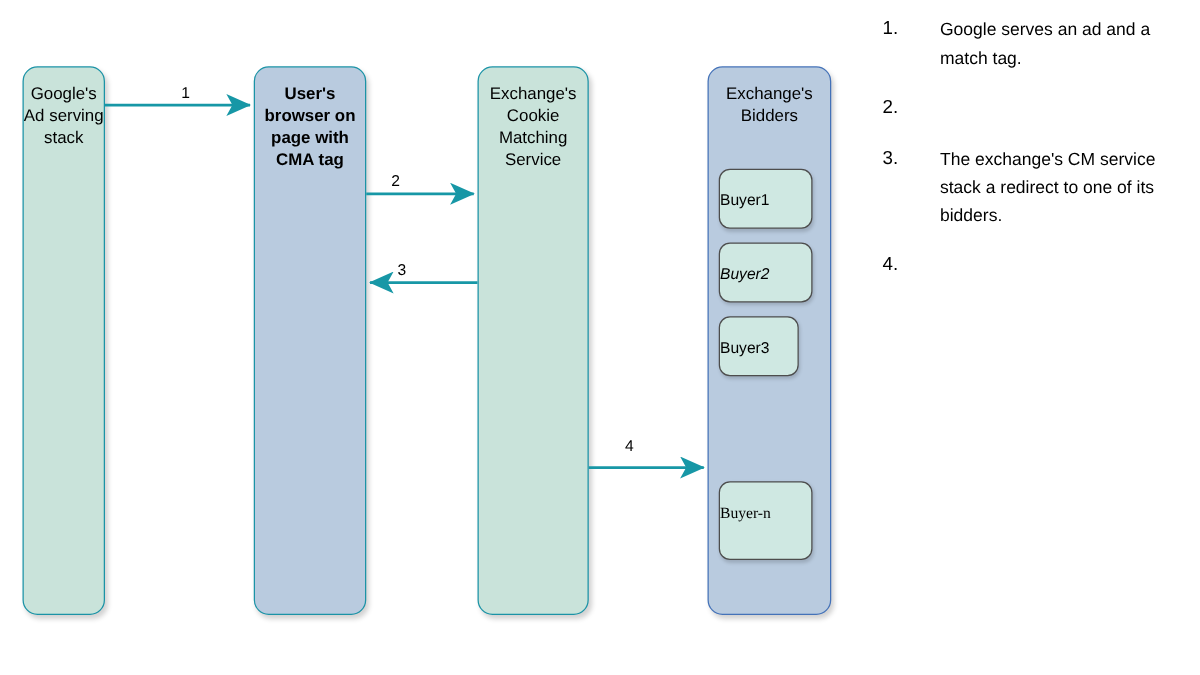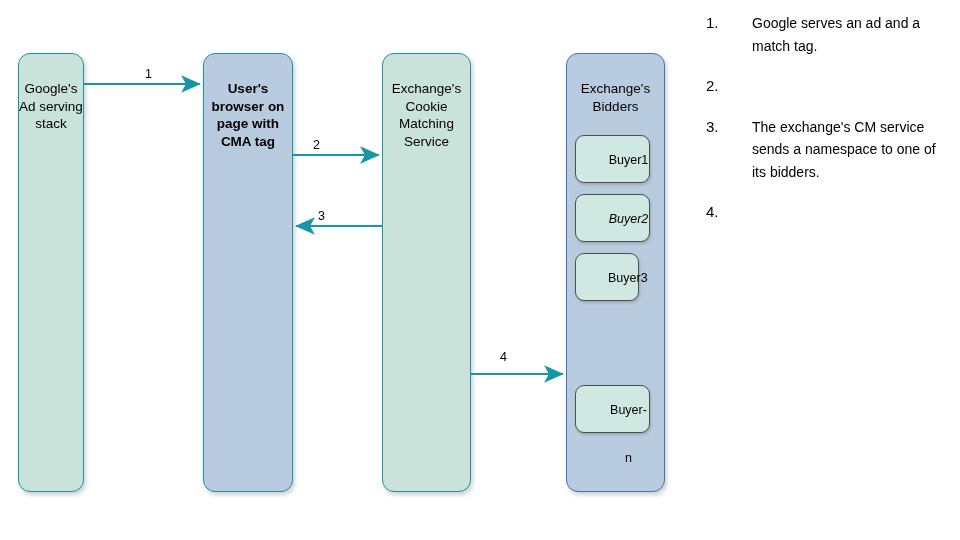--- a/index.html
+++ b/index.html
@@ -18,21 +18,21 @@
 
   
   .flowbox {
     position: absolute;
     box-sizing: border-box;
     border-radius: 12px;
     text-align: center;
     color: #000000;
     font-size: 13.5px;
     line-height: 17.5px;
-    padding-top: 26px;
+    padding-top: 12px;
     box-shadow: 2px 3px 4px rgba(0,0,0,0.18);
   }
   .flowbox .label {
     display: block;
     white-space: pre-line;
   }
   .green {
     background: #c9e3da;
     border: 1.4px solid #1b93a6;
   }
@@ -47,24 +47,22 @@
 
   
   .buyerbox {
     position: absolute;
     box-sizing: border-box;
     background: #cfe8e2;
     border: 1.1px solid #4d4d4d;
     border-radius: 9px;
     font-size: 12.5px;
     line-height: 48px;
-    text-align: center;
     color: #000000;
     box-shadow: 1px 2px 3px rgba(0,0,0,0.16);
-    padding-left: 32px;
   }
 
   
   .arrow-svg {
     position: absolute;
     left: 0;
     top: 0;
     width: 960px;
     height: 540px;
     pointer-events: none;
@@ -134,21 +132,21 @@
 
   <div class="buyerbox" style="left:575px; top:135px; width:75px; height:48px;">
     <span>Buyer1</span>
   </div>
   <div class="buyerbox" style="left:575px; top:194px; width:75px; height:48px;font-style:italic;">
     <span>Buyer2</span>
   </div>
   <div class="buyerbox" style="left:575px; top:253px; width:64px; height:48px;">
     <span>Buyer3</span>
   </div>
-  <div class="buyerbox" style="left:575px; top:385px; width:75px; height:48px;">
+  <div class="buyerbox" style="left:575px; top:385px; width:75px; height:63px;font-family:Liberation Serif, serif;">
     <span>Buyer-n</span>
   </div>
 
   <svg class="arrow-svg" viewBox="0 0 960 540">
     <defs>
       <marker id="ah-r" markerWidth="9" markerHeight="8" refX="8.6" refY="4" orient="auto" markerUnits="strokeWidth">
         <path d="M0,0 L9,4 L0,8 L2.2,4 Z" fill="#1797a6"></path>
       </marker>
       <marker id="ah-l" markerWidth="9" markerHeight="8" refX="8.6" refY="4" orient="auto" markerUnits="strokeWidth">
         <path d="M0,0 L9,4 L0,8 L2.2,4 Z" fill="#1797a6"></path>
@@ -175,21 +173,21 @@
       <div class="step-num">1.</div>
       <div class="step-text">Google serves an ad and a match tag.</div>
     </div>
 
     <div class="step">
       <div class="step-num">2.</div>
     </div>
 
     <div class="step">
       <div class="step-num">3.</div>
-      <div class="step-text">The exchange's CM service sends a namespace to one of its bidders.</div>
+      <div class="step-text">The exchange's CM service stack a redirect to one of its bidders.</div>
     </div>
 
     <div class="step">
       <div class="step-num">4.</div>
     </div>
 
   </div>
 
 </div>
 

